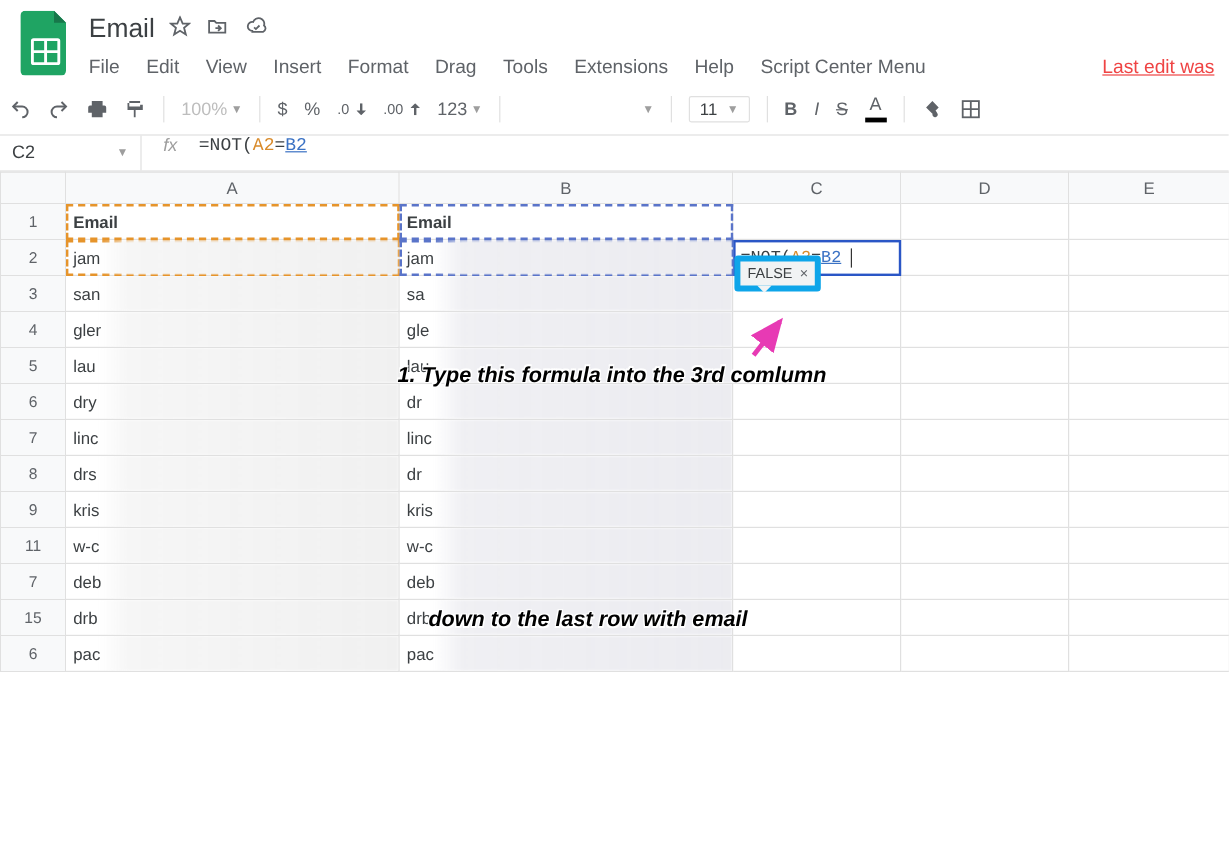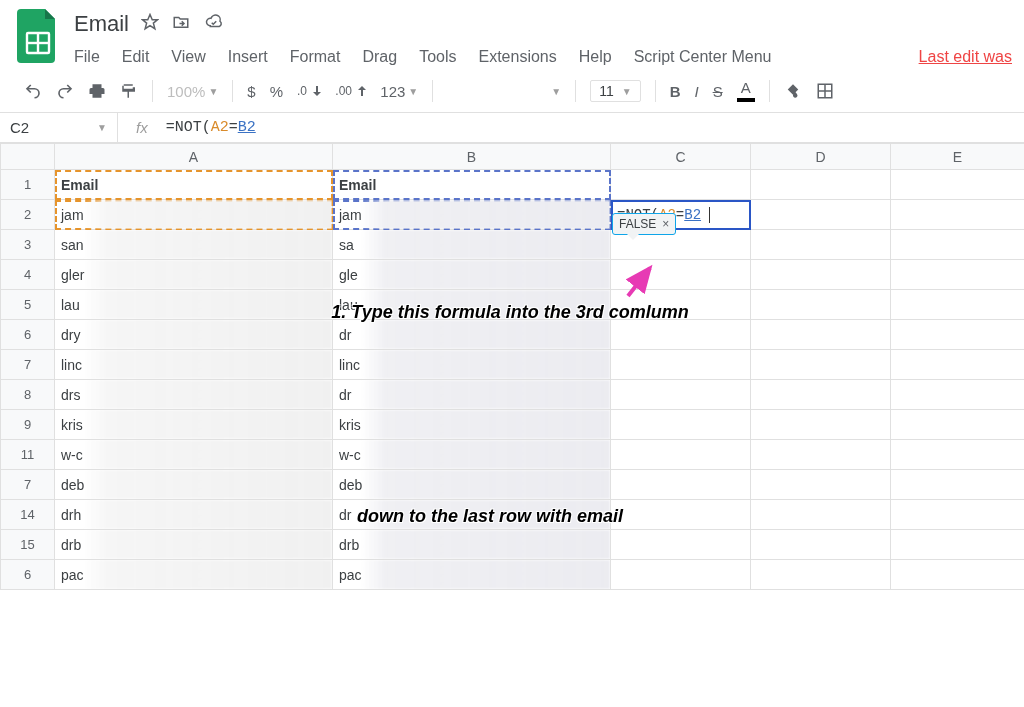--- a/index.html
+++ b/index.html
@@ -38,21 +38,21 @@
   }
   .menubar .menu-item { cursor: pointer; }
   .last-edit {
     color:#ef4444; text-decoration: underline;
     font-size: 16px;
   }
 
   
   .toolbar {
     display:flex; align-items:center; gap:14px;
-    padding: 10px 24px;
+    padding: 10px 8px;
     border-bottom: 1px solid #e0e0e0;
     font-size: 15px; color:#5f6368;
     margin-top: 4px;
   }
   .toolbar .sep { width:1px; height:22px; background:#e0e0e0; }
   .toolbar .btn { cursor:pointer; display:flex; align-items:center; gap:3px;}
   .toolbar .zoom { color:#bdbdbd; }
   .dropdown-arrow { font-size: 10px; color:#9e9e9e; }
   .font-size-box {
     border:1px solid #e0e0e0; border-radius:2px;
@@ -63,21 +63,21 @@
   .italic { font-style:italic; }
   .strike { text-decoration: line-through; }
   .font-color {
     display:flex; flex-direction:column; align-items:center;
     line-height:1;
   }
   .font-color .bar { width:18px; height:4px; background:#000; }
 
   
   .formula-row {
-    display:flex; align-items:center;
+    display:flex; 
     border-bottom:1px solid #e0e0e0;
     height: 30px;
   }
   .name-box {
     width: 118px; padding: 0 10px;
     font-size: 15px; color:#3c4043;
     display:flex; align-items:center; justify-content:space-between;
     border-right:1px solid #e0e0e0;
     height:100%;
   }
@@ -162,21 +162,21 @@
     border-right:1px solid #333;
     animation: none;
   }
 
   
   .tooltip {
     position:absolute;
     left: 612px;
     top: 213px;
     background:#f1f3f4;
-    border:1px solid #0ea5e9;
+    border:5px solid #0ea5e9;
     border-radius:3px;
     font-size:12px;
     color:#3c4043;
     padding:3px 6px;
     display:flex; align-items:center; gap:6px;
     z-index: 20;
   }
   .tooltip::after{
     content:"";
     position:absolute;
@@ -449,28 +449,20 @@
       </tr>
       <tr>
         <td class="rowhdr">7</td>
         <td class="blur">deb</td>
         <td class="blurB">deb</td>
         <td></td>
         <td></td>
         <td></td>
       </tr>
       <tr>
-        <td class="rowhdr">14</td>
-        <td class="blur">drh</td>
-        <td class="blurB">dr</td>
-        <td></td>
-        <td></td>
-        <td></td>
-      </tr>
-      <tr>
         <td class="rowhdr">15</td>
         <td class="blur">drb</td>
         <td class="blurB">drb</td>
         <td></td>
         <td></td>
         <td></td>
       </tr>
       <tr>
         <td class="rowhdr">6</td>
         <td class="blur">pac</td>

